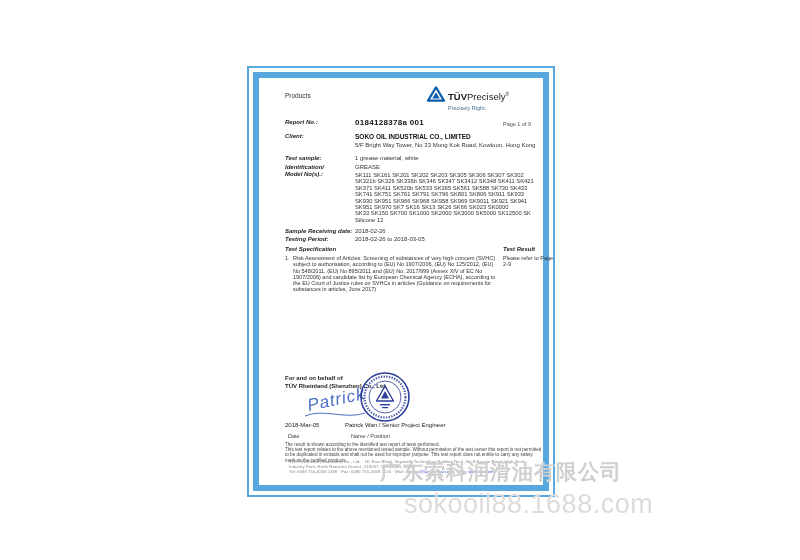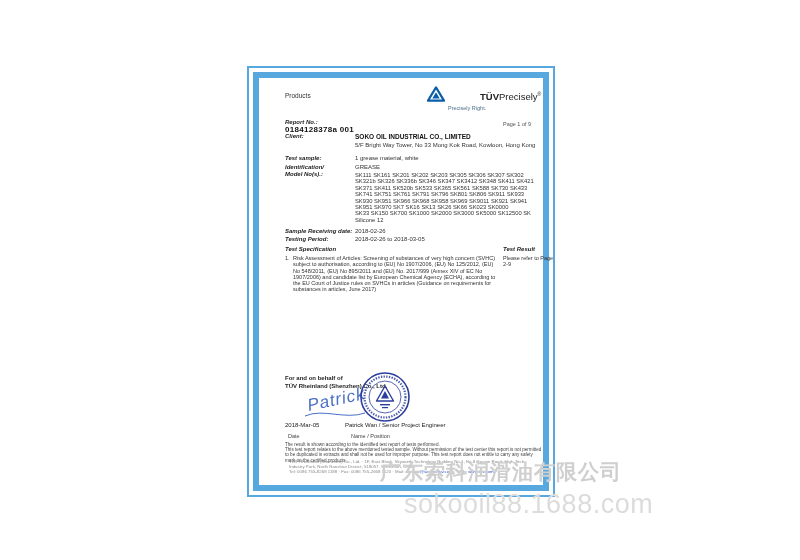--- a/index.html
+++ b/index.html
@@ -15,21 +15,21 @@
   .content{position:absolute;left:0;top:0;right:0;bottom:0;}
   .abs{position:absolute;}
   .row{position:absolute;left:26px;display:flex;font-size:6px;line-height:7px;width:232px;}
   .lbl{font-style:italic;font-weight:700;color:#1d1d1d;width:70px;flex:none;}
   .val{color:#333;}
   .bold{font-weight:700;color:#111;}
   .big{font-size:8px;letter-spacing:.3px;}
   .small-ital{font-style:italic;font-weight:700;color:#1d1d1d;font-size:6px;}
   .logo{display:flex;align-items:flex-start;gap:3px;}
   .brand{font-size:9.5px;line-height:10px;color:#222;white-space:nowrap;}
-  .brand .tuv{font-weight:700;margin-left:32px;}
+  .brand .tuv{font-weight:700;}
   .brand sup{font-size:5px;}
   .tagline{font-size:5.5px;color:#4a6e8a;margin-top:1px;}
   .pagenum{font-size:5.5px;color:#555;}
   .models{font-size:5.8px;line-height:6.4px;color:#333;width:192px;}
   .spec-text{font-size:5.5px;line-height:6.3px;color:#333;width:204px;}
   .result-col{font-size:5.5px;line-height:6.3px;color:#333;width:52px;}
   .signoff{font-size:6px;line-height:7.5px;font-weight:700;color:#1d1d1d;}
   .sig{font-size:17px;font-style:italic;color:var(--signature_blue,#4a6fc4);
        transform:rotate(-12deg);display:inline-block;font-weight:400;letter-spacing:1px;}
   .undersig{font-size:6px;color:#222;}
@@ -56,21 +56,21 @@
           <path d="M10 1.5 L19 16.5 L1 16.5 Z" fill="none" stroke="#0a5da8" stroke-width="2.4" stroke-linejoin="round"></path>
           <path d="M10 7 L14.2 14 L5.8 14 Z" fill="#0a5da8"></path>
         </svg>
       </span>
       <span>
         <span class="brand"><span class="tuv">TÜV</span><span>Precisely</span><sup>®</sup></span>
         <div class="tagline">Precisely Right.</div>
       </span>
     </div>
 
-    <div class="row" style="top:41px;flex-direction:column;">
+    <div class="row" style="top:41px;">
       <span class="lbl">Report No.:</span>
       <span class="val bold big">0184128378a 001</span>
     </div>
     <div class="abs pagenum" style="left:244px;top:43px;">Page 1 of 9</div>
 
     <div class="row" style="top:55px;">
       <span class="lbl">Client:</span>
       <span class="val bold" style="font-size:6.5px;">SOKO OIL INDUSTRIAL CO., LIMITED</span>
     </div>
     <div class="abs" style="left:96px;top:64px;font-size:6px;color:#333;width:200px;">5/F Bright Way Tower, No 33 Mong Kok Road, Kowloon, Hong Kong</div>

